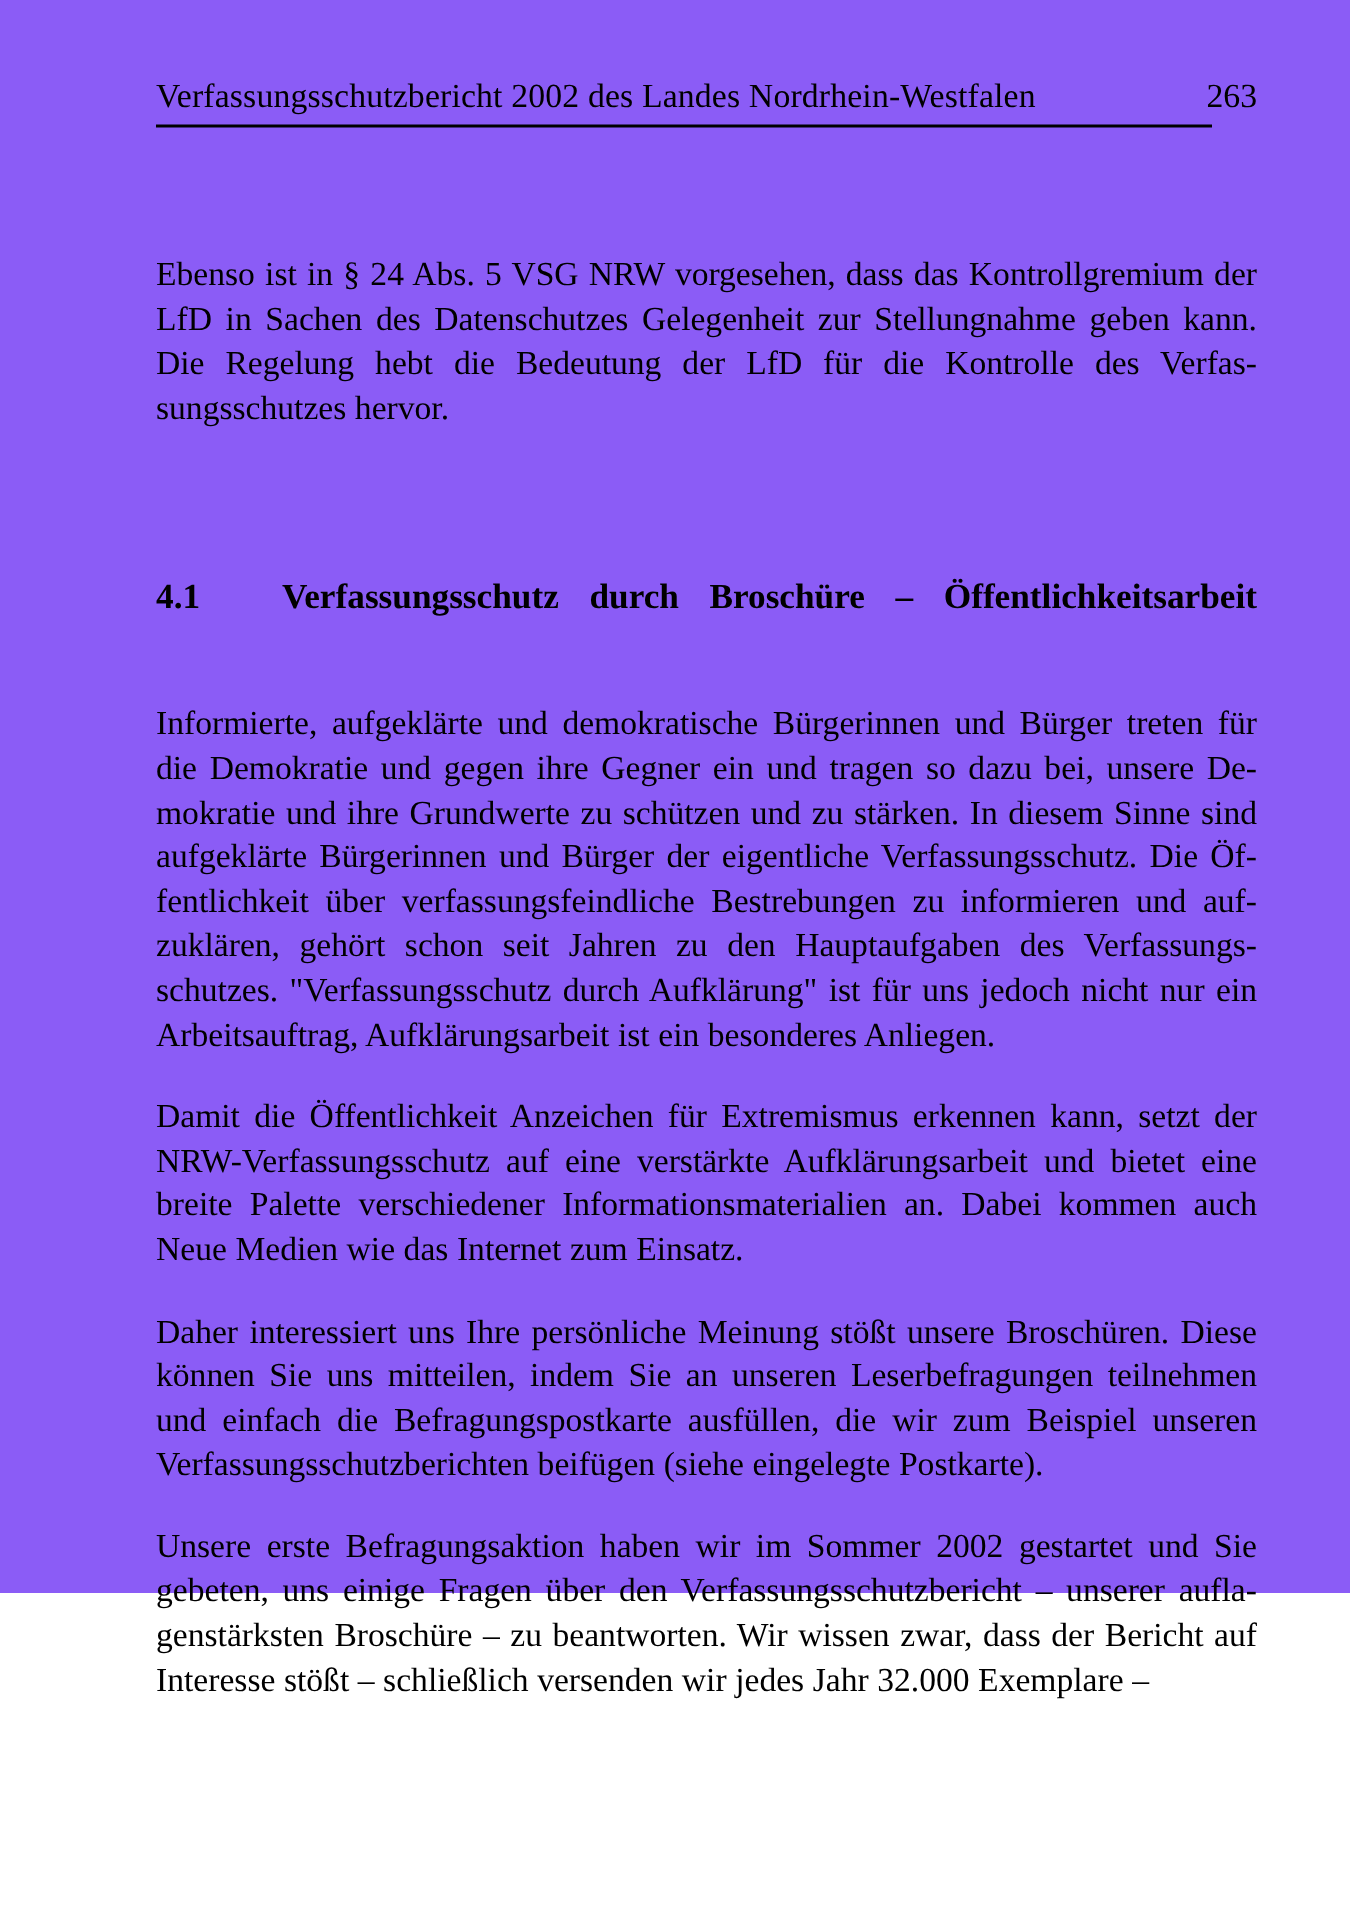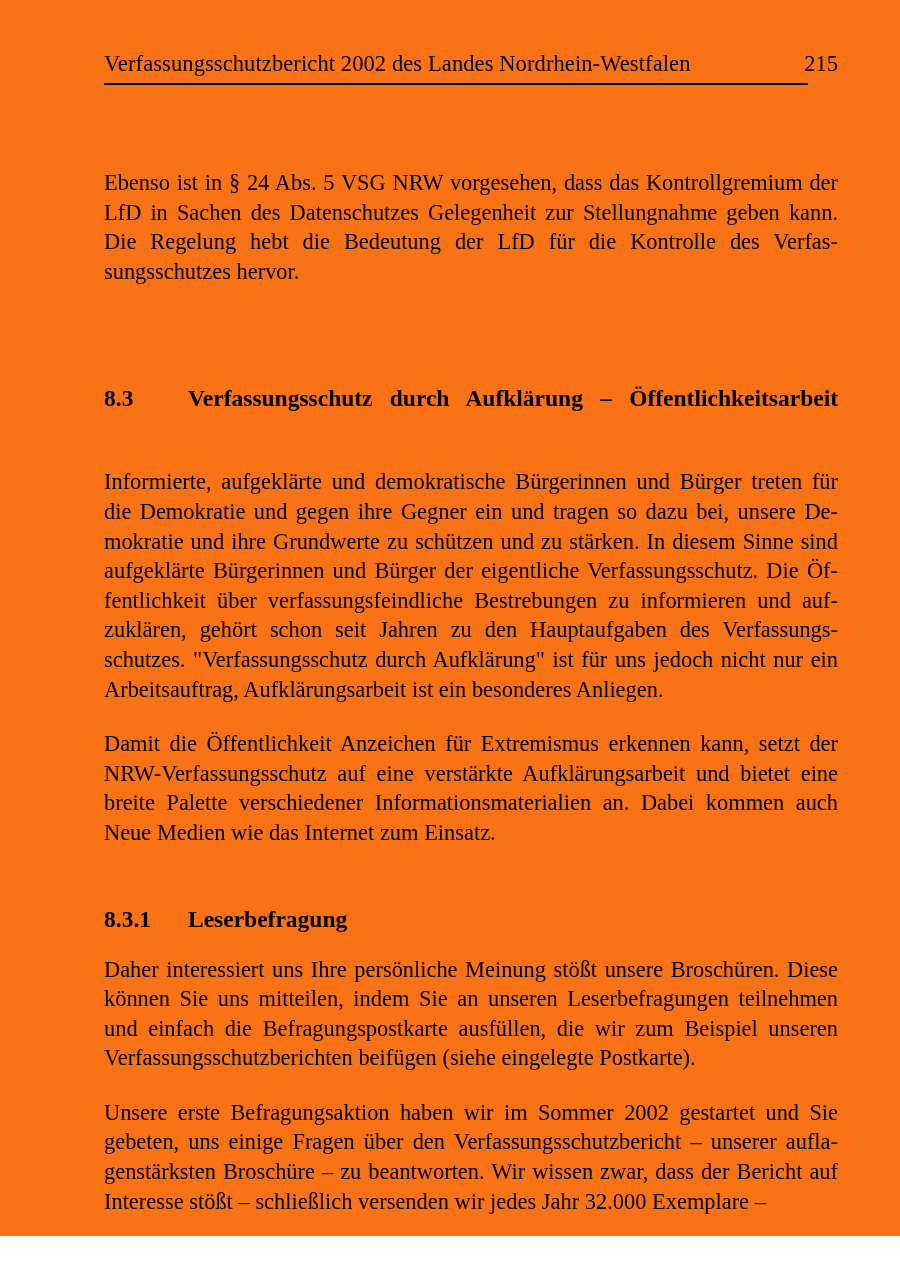--- a/index.html
+++ b/index.html
@@ -16,22 +16,22 @@
     font-family: "Liberation Serif", "DejaVu Serif", serif;
     color: #000000;
     -webkit-font-smoothing: antialiased;
   }
 
   .page {
     position: absolute;
     left: 0;
     top: 0;
     width: 900px;
-    height: 1236px;
-    background: #f97316;
+    height: 1062px;
+    background: #8b5cf6;
   }
 
   
   .running-head {
     position: absolute;
     left: 104px;
     top: 50px;
     width: 734px;
   }
   .running-head-row {
@@ -115,42 +115,38 @@
   }
 </style>
 </head>
 <body>
 
 <div class="page">
 
   <div class="running-head">
     <div class="running-head-row">
       <span class="running-head-title">Verfassungsschutzbericht 2002 des Landes Nordrhein-Westfalen</span>
-      <span class="running-head-folio">215</span>
+      <span class="running-head-folio">263</span>
     </div>
   </div>
   <div class="header-rule"></div>
 
   <div class="content">
 
     <p class="para">Ebenso ist in § 24 Abs. 5 VSG NRW vorgesehen, dass das Kontrollgremium der LfD in Sachen des Datenschutzes Gelegenheit zur Stellungnahme geben kann. Die Regelung hebt die Bedeutung der LfD für die Kontrolle des Verfas­sungsschutzes hervor.</p>
 
     <div class="heading h-section">
-      <span class="num">8.3</span>
-      <span class="title justify-all">Verfassungsschutz durch Aufklärung – Öffentlich­keitsarbeit</span>
+      <span class="num">4.1</span>
+      <span class="title justify-all">Verfassungsschutz durch Broschüre – Öffentlich­keitsarbeit</span>
     </div>
 
     <p class="para">Informierte, aufgeklärte und demokratische Bürgerinnen und Bürger treten für die Demokratie und gegen ihre Gegner ein und tragen so dazu bei, unsere De­mokratie und ihre Grundwerte zu schützen und zu stärken. In diesem Sinne sind aufgeklärte Bürgerinnen und Bürger der eigentliche Verfassungsschutz. Die Öf­fentlichkeit über verfassungsfeindliche Bestrebungen zu informieren und auf­zuklären, gehört schon seit Jahren zu den Hauptaufgaben des Verfassungs­schutzes. "Verfassungsschutz durch Aufklärung" ist für uns jedoch nicht nur ein Arbeitsauftrag, Aufklärungsarbeit ist ein besonderes Anliegen.</p>
 
     <p class="para">Damit die Öffentlichkeit Anzeichen für Extremismus erkennen kann, setzt der NRW-Verfassungsschutz auf eine verstärkte Aufklärungsarbeit und bietet eine breite Palette verschiedener Informationsmaterialien an. Dabei kommen auch Neue Medien wie das Internet zum Einsatz.</p>
 
-    <div class="heading h-subsection">
-      <span class="num">8.3.1</span>
-      <span class="title">Leserbefragung</span>
-    </div>
 
 
     <p class="para">Daher interessiert uns Ihre persönliche Meinung stößt unsere Broschüren. Diese können Sie uns mitteilen, indem Sie an unseren Leserbefragungen teilnehmen und einfach die Befragungspostkarte ausfüllen, die wir zum Beispiel unseren Verfassungsschutzberichten beifügen (siehe eingelegte Postkarte).</p>
 
     <p class="para">Unsere erste Befragungsaktion haben wir im Sommer 2002 gestartet und Sie gebeten, uns einige Fragen über den Verfassungsschutzbericht – unserer aufla­genstärksten Broschüre – zu beantworten. Wir wissen zwar, dass der Bericht auf Interesse stößt – schließlich versenden wir jedes Jahr 32.000 Exemplare –</p>
 
   </div>
 </div>
 
 </body></html>

